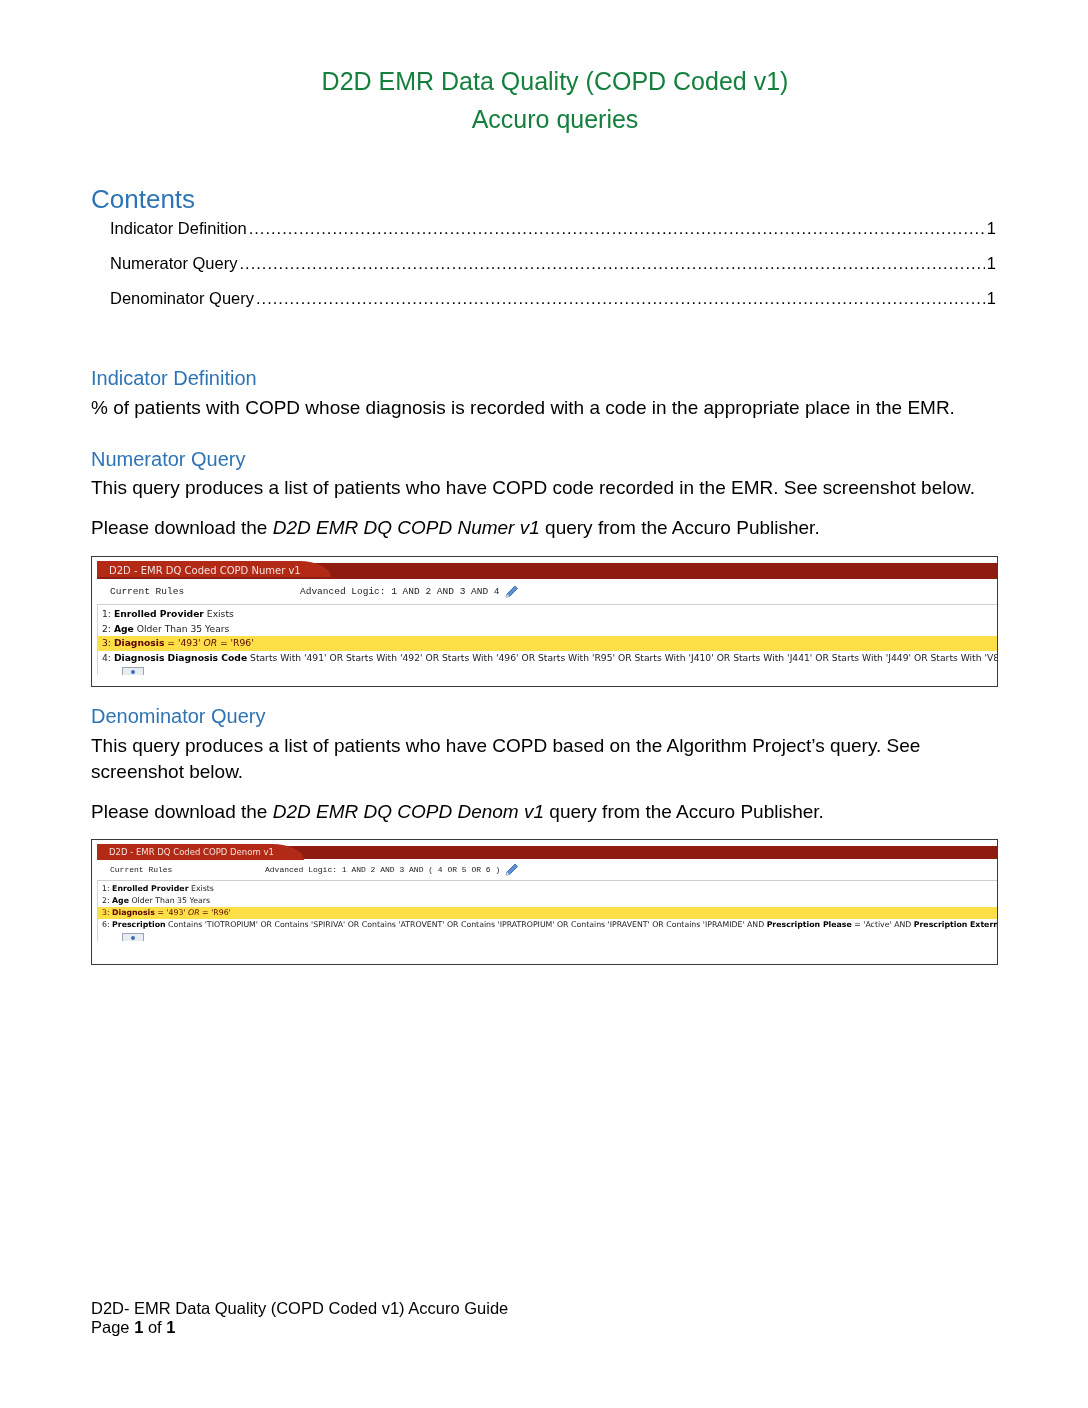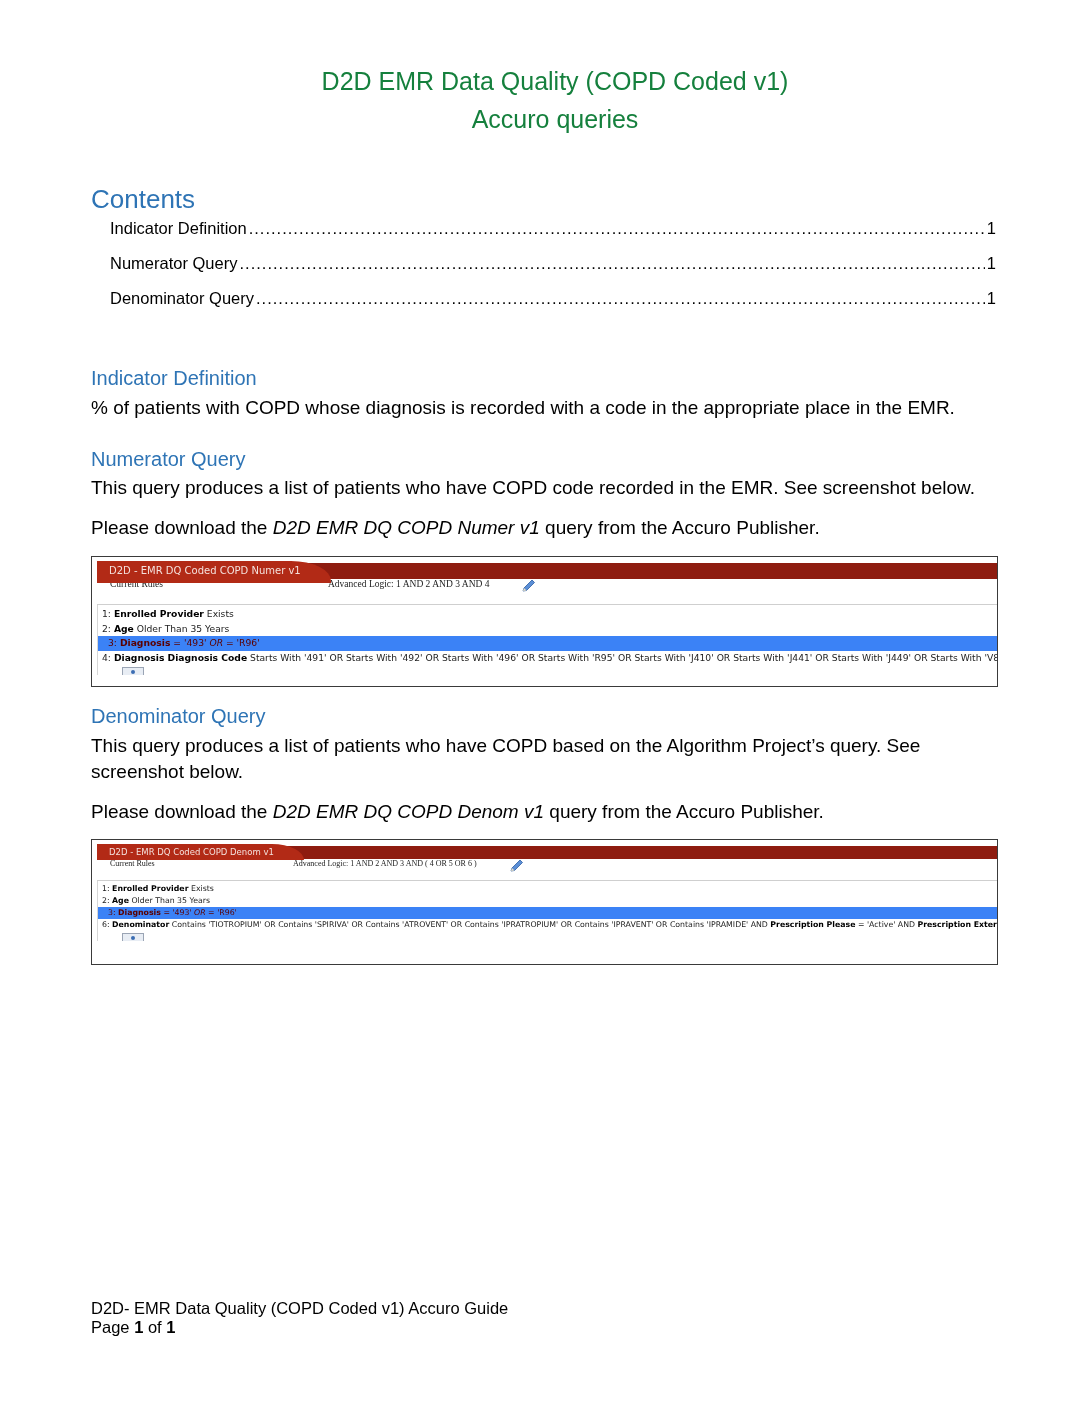--- a/index.html
+++ b/index.html
@@ -18,29 +18,29 @@
   .toc-row .dots::before { content: "......................................................................................................................................................................................................................................................................"; }
   .toc-row .pg { white-space: nowrap; }
 
   .h2 { position: absolute; left: 91px; font-size: 20px; color: #2e74b5; }
   .p { position: absolute; left: 91px; width: 900px; font-size: 19px; line-height: 26px; }
   .p i { font-style: italic; }
 
   
   .shot { position: absolute; left: 91px; width: 907px; border: 1px solid #3a3a3a; background: #fff; overflow: hidden; }
   .shot .bar { position: relative; height: 16px; margin: 6px 0 0 5px; background: #8e1c10; }
-  .shot .tab { position: absolute; left: 0; top: -2px; height: 22px; background: #b22a16; color: #f4e0dc; font-size: 10px; line-height: 20px; padding: 0 30px 0 12px; border-top-right-radius: 40px 20px; font-family: "DejaVu Sans", sans-serif; }
-  .shot .hdr { display: flex; align-items: flex-start; height: 26px; padding-left: 13px; font-size: 9.5px; font-family: Liberation Serif, serif; color: #222; border-bottom: 1px solid #cfcfcf; margin-left: 5px; gap: 28px; }
+  .shot .tab { position: absolute; left: 0; top: -2px; height: 16px; background: #b22a16; color: #f4e0dc; font-size: 10px; line-height: 20px; padding: 0 30px 0 12px; border-top-right-radius: 40px 20px; font-family: "DejaVu Sans", sans-serif; }
+  .shot .hdr { display: flex; align-items: center; height: 26px; padding-left: 13px; font-size: 9.5px; font-family: Liberation Mono, monospace; color: #222; border-bottom: 1px solid #cfcfcf; margin-left: 5px; }
   .shot .hdr .cr { width: 190px; }
   .shot .pencil { display: inline-block; width: 16px; height: 14px; margin-left: 4px; vertical-align: middle; }
   .shot .rules { margin-left: 5px; border-left: 1px solid #d6d6d6; padding: 2px 0 0 4px; font-family: "DejaVu Sans", sans-serif; font-size: 9.2px; color: #222; }
   .shot .rule { height: 14.5px; line-height: 14.5px; white-space: nowrap; }
   .shot .rule b { font-weight: bold; color: #000; }
   .shot .rule i { font-style: italic; }
-  .shot .rule.hl { background: #3b82f6; margin-left: -4px; padding-left: 10px; }
+  .shot .rule.hl { background: #fde047; margin-left: -4px; padding-left: 4px; }
   .shot .rule.hl, .shot .rule.hl b { color: #5a0000; }
   .shot .gear-btn { width: 22px; height: 8px; margin: 2px 0 0 20px; border: 1px solid #9aa4b4; border-bottom: none; background: #e8edf4; position: relative; }
   .shot .gear-btn::after { content: ""; position: absolute; left: 8px; top: 2px; width: 4px; height: 4px; border-radius: 50%; background: #3b6db3; }
 
   .shot.small .tab { font-size: 8.5px; height: 16px; line-height: 16px; }
   .shot.small .bar { height: 13px; }
   .shot.small .hdr { height: 22px; font-size: 8px; }
   .shot.small .hdr .cr { width: 155px; }
   .shot.small .rules { font-size: 7.8px; }
   .shot.small .rule { height: 12px; line-height: 12px; }
@@ -114,21 +114,21 @@
     <span>Advanced Logic: 1 AND 2 AND 3 AND ( 4 OR 5 OR 6 )</span>
     <svg class="pencil" viewBox="0 0 16 14">
         <path d="M2 12 L3 9 L11 1 L13.5 3.5 L5.5 11.5 Z" fill="#5b8fd6" stroke="#2d5da3" stroke-width="0.8"></path>
         <path d="M2 12 L3 9 L5.5 11.5 Z" fill="#e8e0c8"></path>
       </svg>
   </div>
   <div class="rules">
     <div class="rule"><span>1: </span><b>Enrolled Provider</b><span> Exists</span></div>
     <div class="rule"><span>2: </span><b>Age</b><span> Older Than 35 Years</span></div>
     <div class="rule hl"><span>3: </span><b>Diagnosis</b><span> = '493' </span><i>OR</i><span> = 'R96'</span></div>
-    <div class="rule"><span>6: </span><b>Denominator</b><span> Contains 'TIOTROPIUM' OR Contains 'SPIRIVA' OR Contains 'ATROVENT' OR Contains 'IPRATROPIUM' OR Contains 'IPRAVENT' OR Contains 'IPRAMIDE' AND </span><b>Prescription Please</b><span> = 'Active' AND </span><b>Prescription External</b></div>
+    <div class="rule"><span>6: </span><b>Prescription</b><span> Contains 'TIOTROPIUM' OR Contains 'SPIRIVA' OR Contains 'ATROVENT' OR Contains 'IPRATROPIUM' OR Contains 'IPRAVENT' OR Contains 'IPRAMIDE' AND </span><b>Prescription Please</b><span> = 'Active' AND </span><b>Prescription External</b></div>
     <div class="gear-btn"></div>
   </div>
 </div>
 
 <div class="footer">
   <span>D2D- EMR Data Quality (COPD Coded v1) Accuro Guide</span>
   <span><span>Page </span><b>1</b><span> of </span><b>1</b></span>
 </div>
 
 </body></html>

